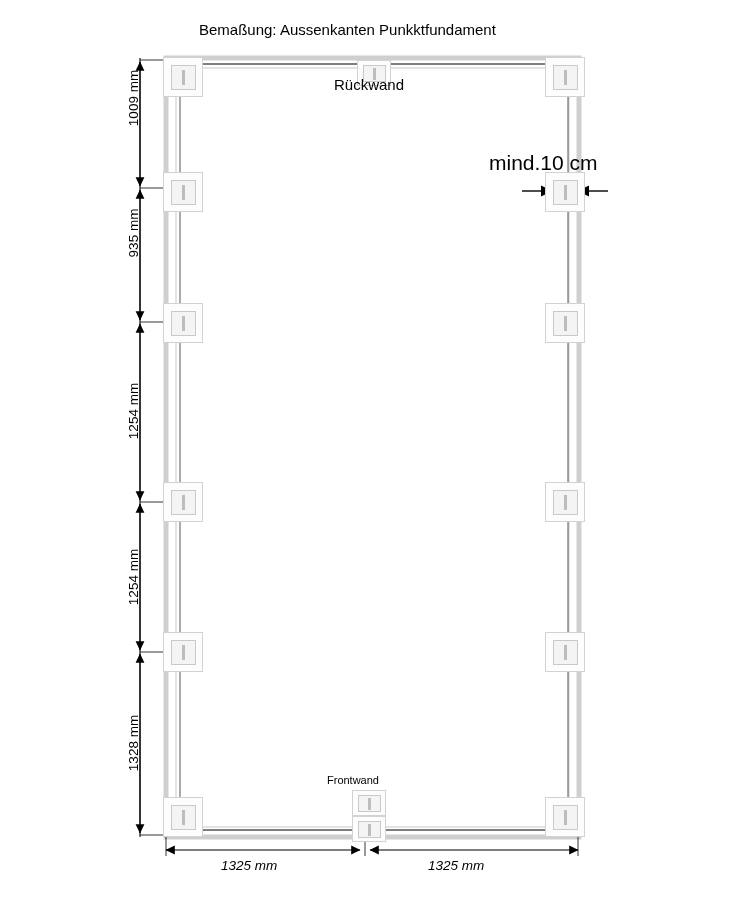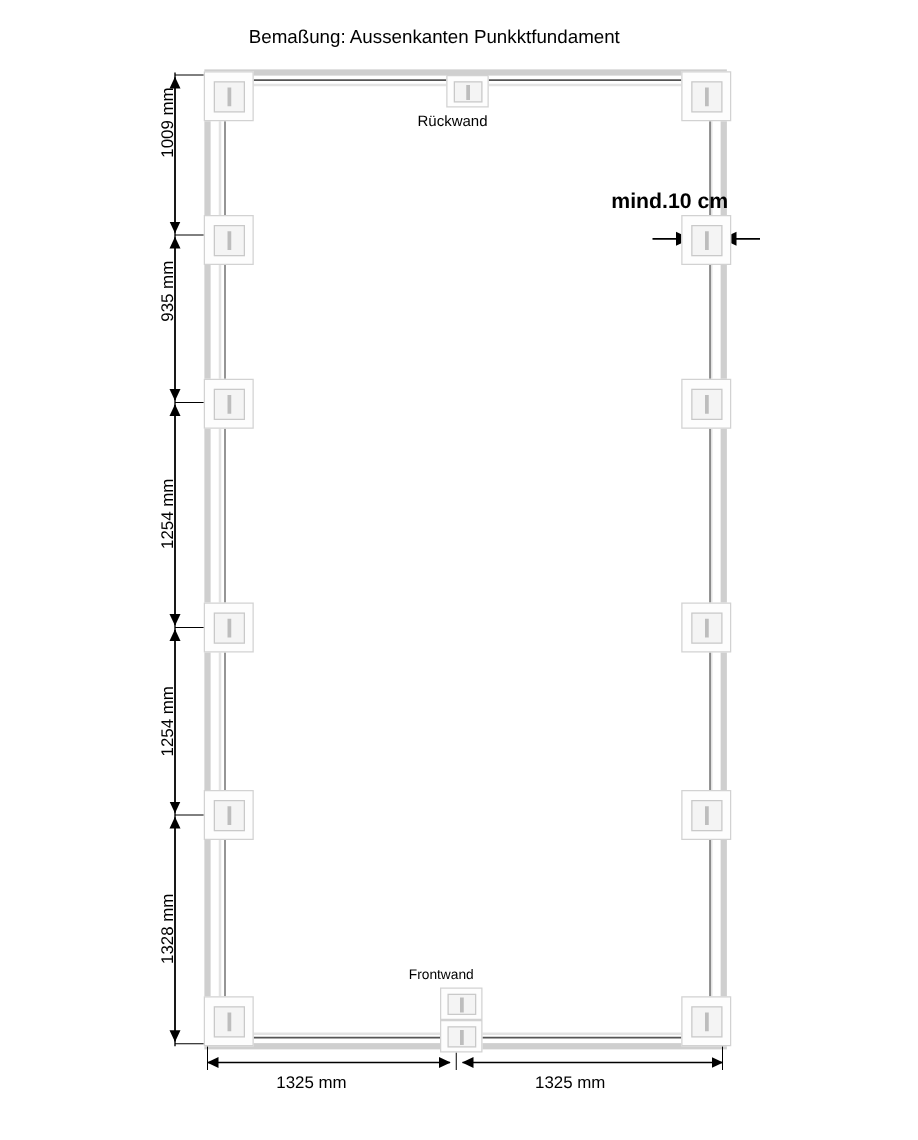--- a/index.html
+++ b/index.html
@@ -26,43 +26,44 @@
     font-family: "Liberation Sans", sans-serif;
     color: #000000;
     white-space: nowrap;
   }
   .title {
     font-size: 15px;
     left: 199px;
     top: 21px;
   }
   .rueckwand {
-    font-size: 12px;
+    font-size: 15px;
     left: 334px;
-    top: 90px;
+    top: 76px;
   }
   .frontwand {
     font-size: 11px;
     left: 327px;
     top: 774px;
   }
   .mind {
-    font-size: 17px;
-    font-weight: bold;
+    font-size: 21px;
+    font-weight: normal;
     left: 489px;
     top: 151px;
   }
   .vert {
     font-size: 13.5px;
     transform: rotate(-90deg);
     transform-origin: left top;
     text-align: center;
   }
   .horiz {
     font-size: 13.5px;
+    font-style: italic;
   }
   svg {
     position: absolute;
     left: 0;
     top: 0;
     width: 734px;
     height: 912px;
     overflow: visible;
   }
   .foot {

